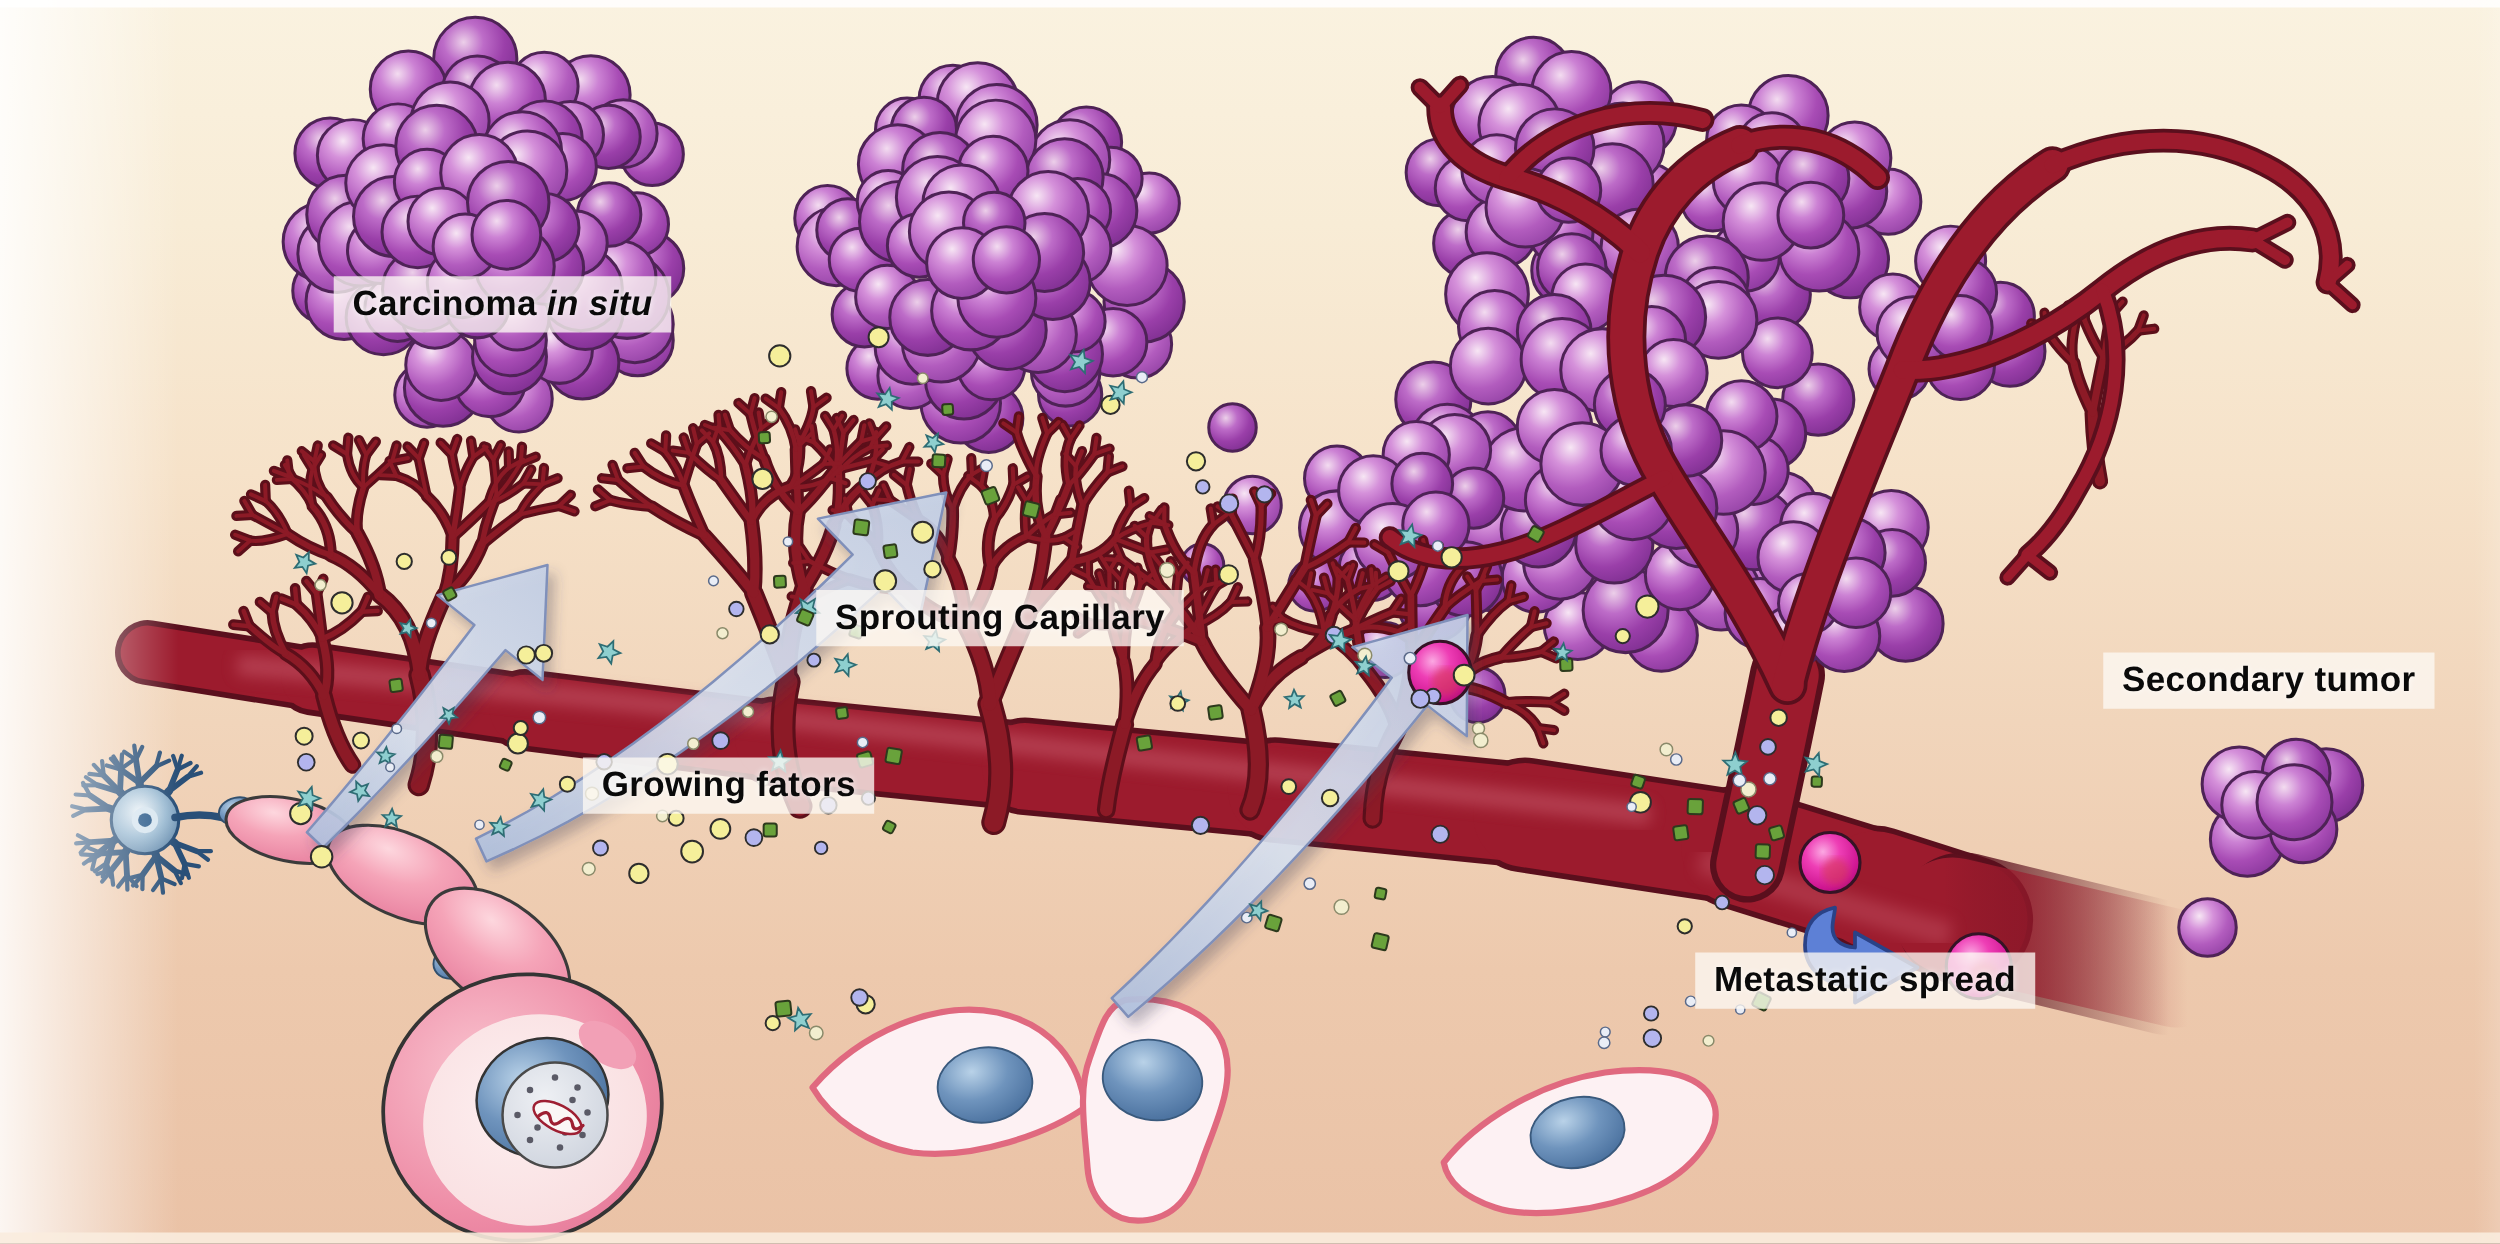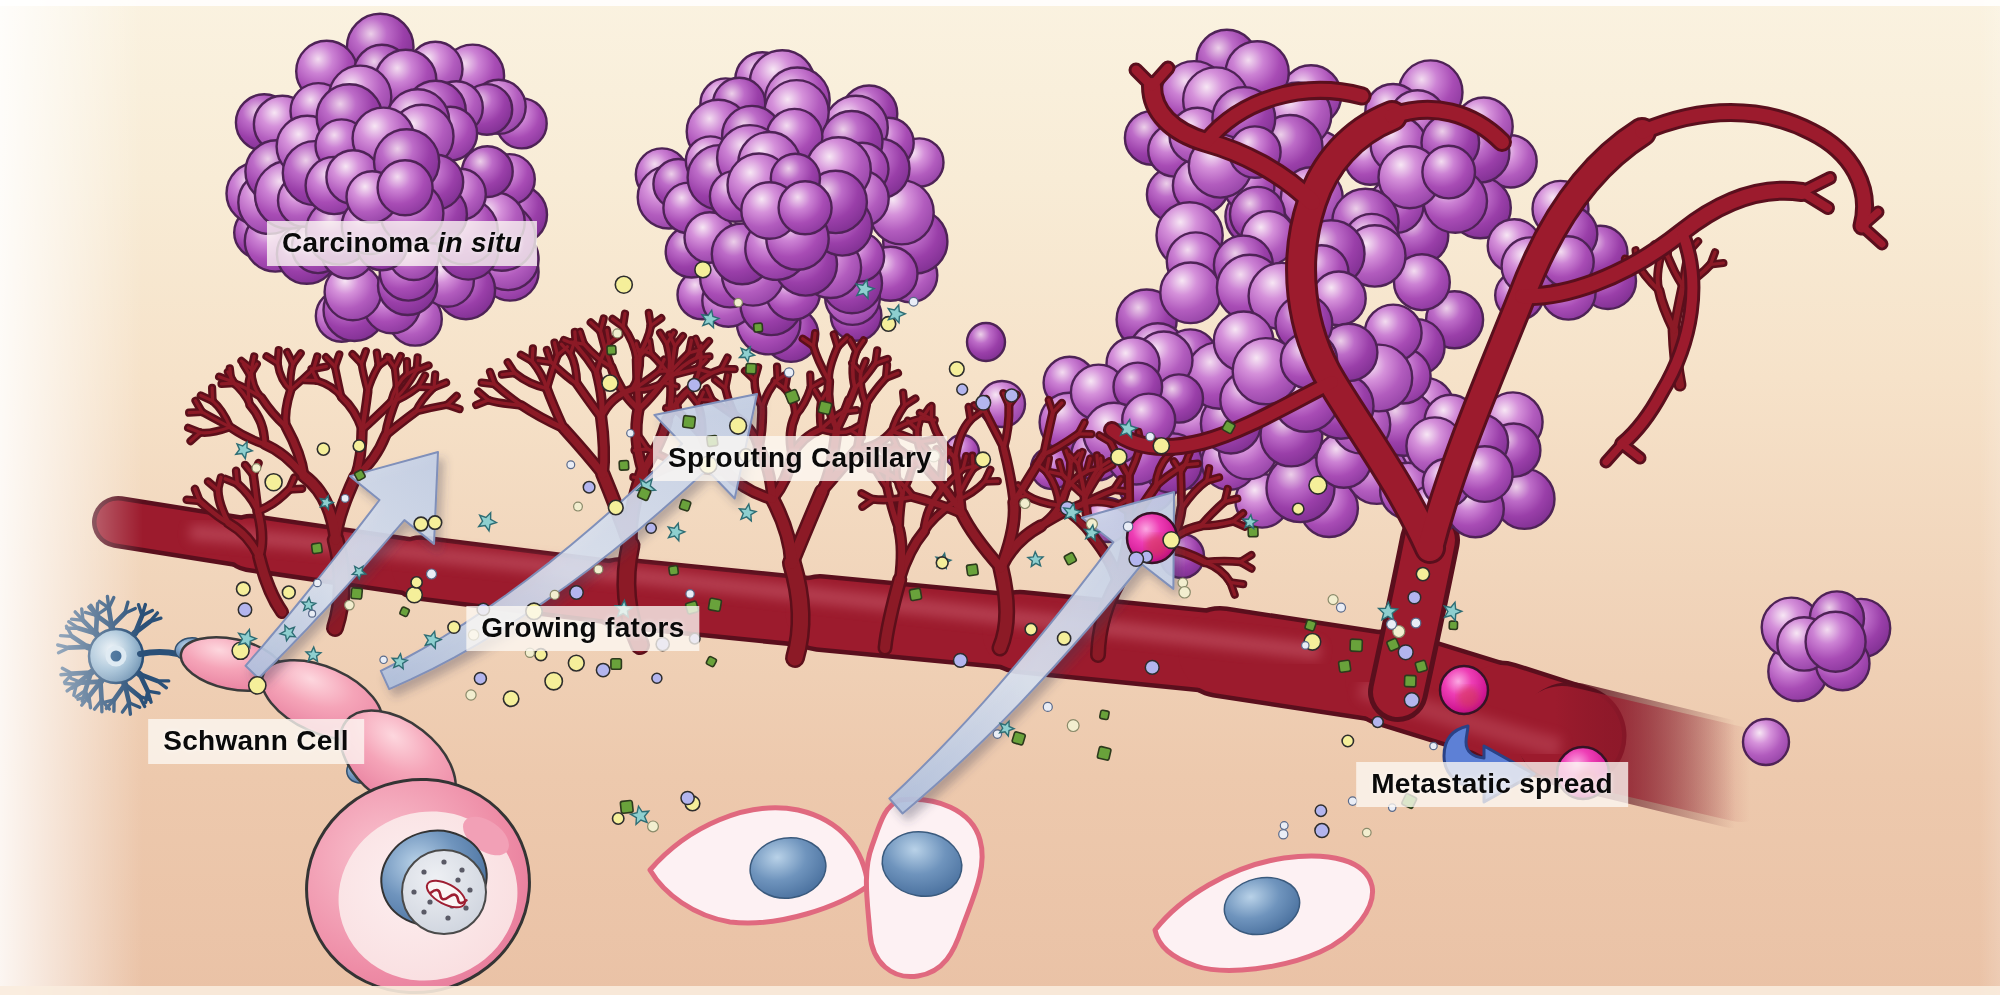--- a/index.html
+++ b/index.html
@@ -1591,20 +1591,20 @@
         <circle cx="1391.6" cy="624.3" r="5.0" fill="#e9edf6" stroke="#5a6a8a" stroke-width="1.2"></circle>
         <circle cx="1414.4" cy="597.5" r="6.3" fill="#b3b5ee" stroke="#2d2d2d" stroke-width="1.5"></circle>
         <rect x="1387.9" y="639.5" width="10.3" height="10.3" rx="2" fill="#69a23b" stroke="#2d3a1d" stroke-width="1.6" transform="rotate(-23 1393.1 644.7)"></rect>
       </g>
   </svg>
 
   <div class="vignette-left"></div>
   <div class="vignette-right"></div>
 
   <div class="label" style="left:402px;top:221px"><span>Carcinoma </span><i>in situ</i></div>
-  <div class="label" style="left:800px;top:436px">Sprouting Capillary</div>
+  <div class="label" style="left:800px;top:472px">Sprouting Capillary</div>
   <div class="label" style="left:583px;top:606px">Growing fators</div>
-  <div class="label" style="left:256px;top:719px">Schwann Cell</div>
+  <div class="label" style="left:1815px;top:522px">Secondary tumor</div>
   <div class="label" style="left:1492px;top:762px">Metastatic spread</div>
 
   <div class="strip-top"></div>
   <div class="strip-bottom"></div>
 </div>
 
 </body></html>

